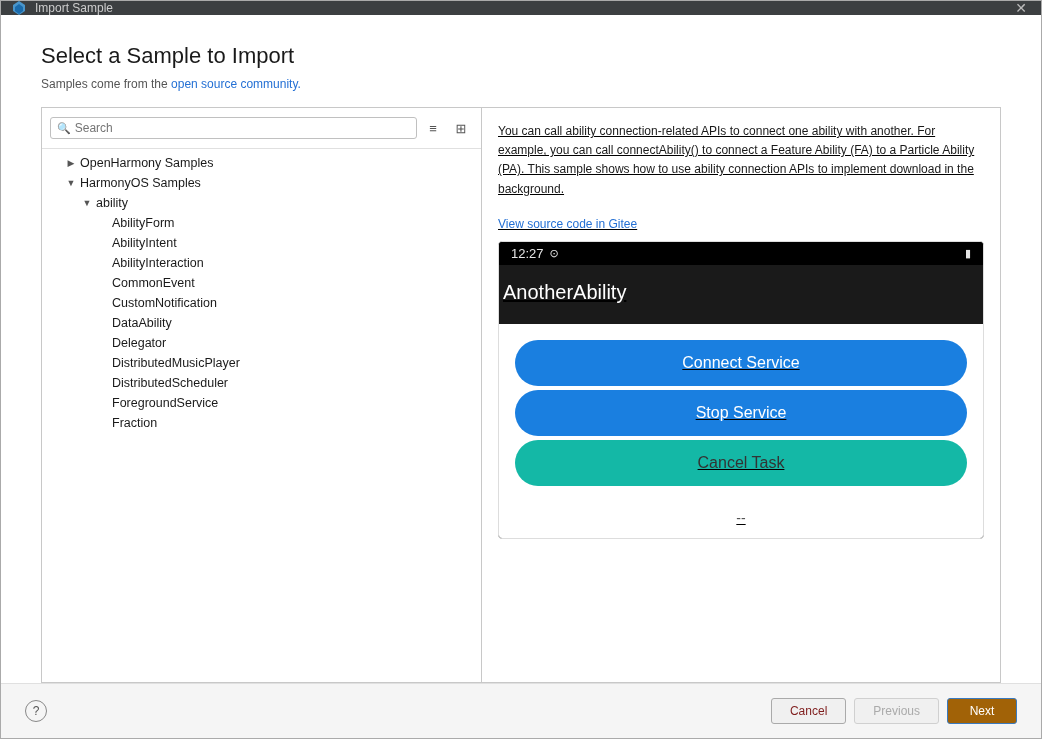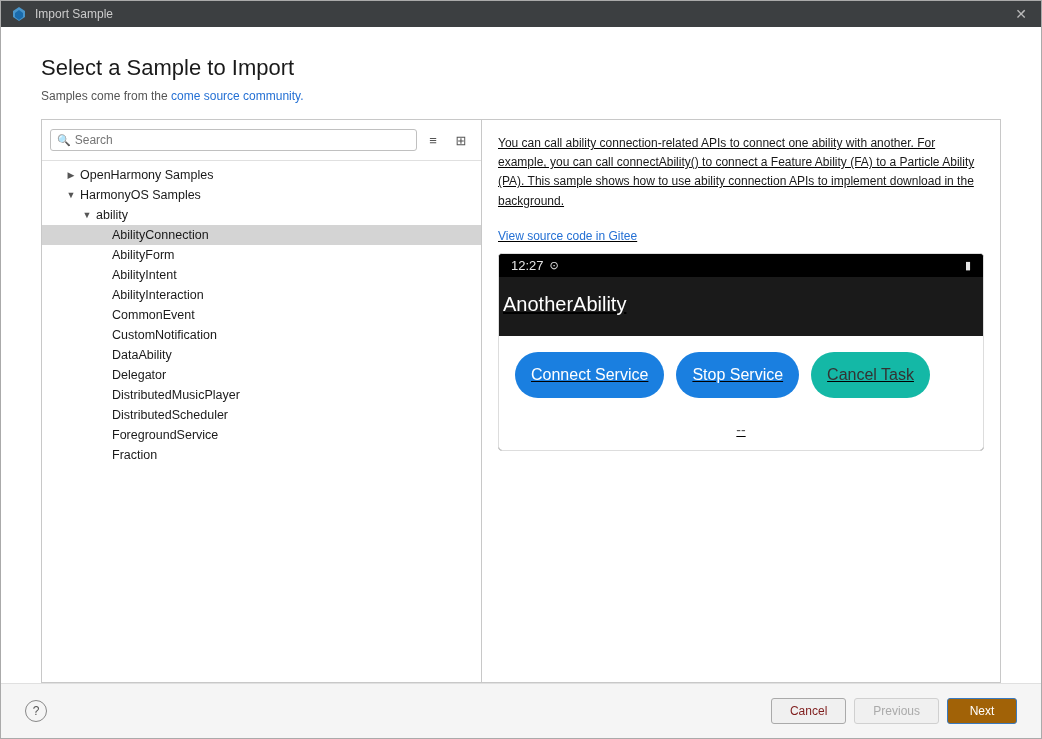--- a/index.html
+++ b/index.html
@@ -23,21 +23,21 @@
       border: 1px solid #aaa;
       box-shadow: 0 4px 20px rgba(0,0,0,0.3);
       position: relative;
     }
     .title-bar {
       background: #3c3f41;
       color: #bbb;
       display: flex;
       align-items: center;
       padding: 0 10px;
-      height: 26px;
+      height: 14px;
       flex-shrink: 0;
     }
     .title-bar .logo {
       width: 16px;
       height: 16px;
       margin-right: 8px;
     }
     .title-bar .title-text {
       font-size: 12px;
       color: #ccc;
@@ -216,22 +216,22 @@
       background: #1a1a1a;
       color: #fff;
       padding: 16px 16px 20px 4px;
       font-size: 20px;
       font-weight: 400;
     }
     .phone-body {
       background: #fff;
       padding: 16px;
       display: flex;
-      flex-direction: row;
-      gap: 12px;
+      flex-direction: column;
+      gap: 4px;
     }
     .phone-btn {
       border-radius: 30px;
       border: none;
       padding: 14px 16px;
       font-size: 16px;
       cursor: pointer;
       text-align: center;
       font-weight: 400;
     }
@@ -312,21 +312,21 @@
       <path d="M8 1L2 5v6l6 4 6-4V5L8 1z" fill="#4a9eda" opacity="0.9"></path>
       <path d="M8 4L4 7v4l4 3 4-3V7L8 4z" fill="#1a6bac"></path>
     </svg>
     <span class="title-text">Import Sample</span>
     <div class="close-btn">✕</div>
   </div>
 
   <div class="content">
     <div class="page-title">Select a Sample to Import</div>
     <div class="subtitle">
-      Samples come from the <a>come source community.</a>
+      Samples come from the <a>open source community.</a>
     </div>
 
     <div class="main-area">
 
       <div class="left-panel">
         <div class="search-bar">
           <div class="search-input-wrap">
             <span class="search-icon">🔍</span>
             <input type="text" placeholder="Search" style="">
           </div>
@@ -343,24 +343,20 @@
           <div class="tree-item indent1">
             <span class="chevron">▼</span>
             <span>HarmonyOS Samples</span>
           </div>
 
           <div class="tree-item indent2">
             <span class="chevron">▼</span>
             <span>ability</span>
           </div>
 
-          <div class="tree-item indent3 selected">
-            <span class="chevron"></span>
-            <span>AbilityConnection</span>
-          </div>
           <div class="tree-item indent3">
             <span class="chevron"></span>
             <span>AbilityForm</span>
           </div>
           <div class="tree-item indent3">
             <span class="chevron"></span>
             <span>AbilityIntent</span>
           </div>
           <div class="tree-item indent3">
             <span class="chevron"></span>

